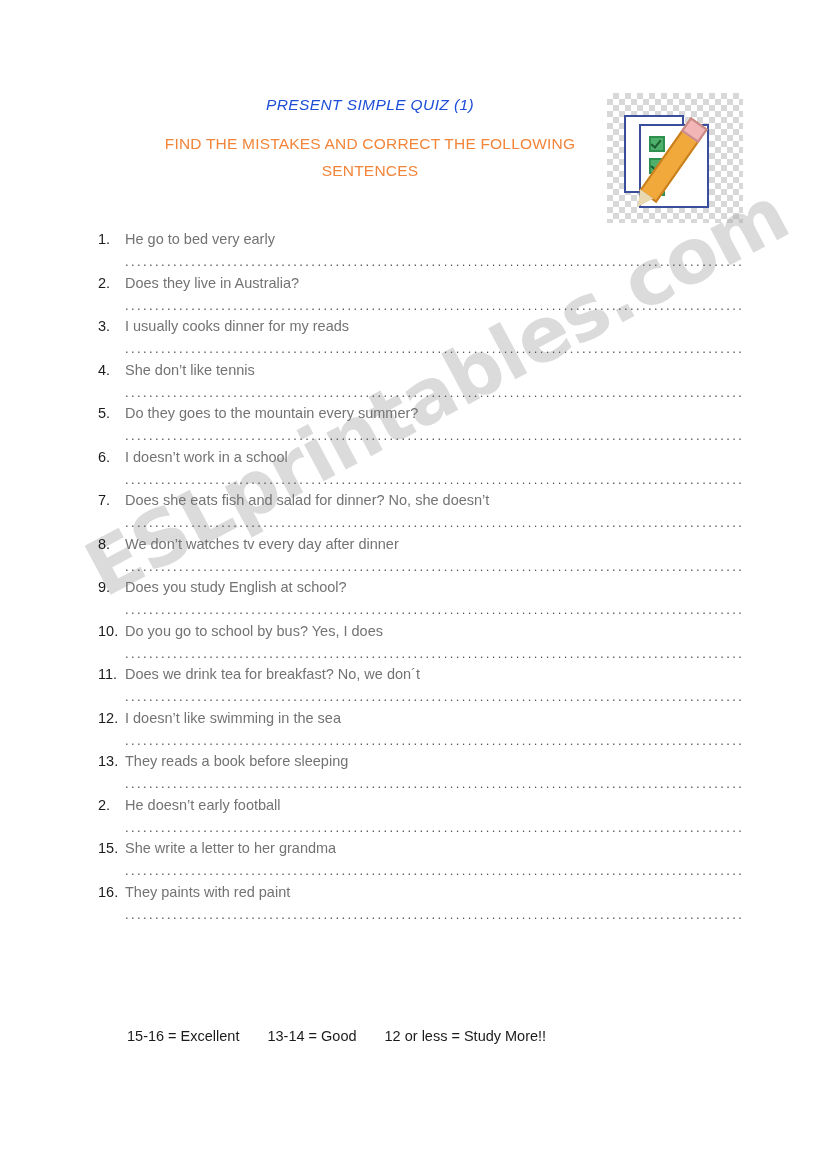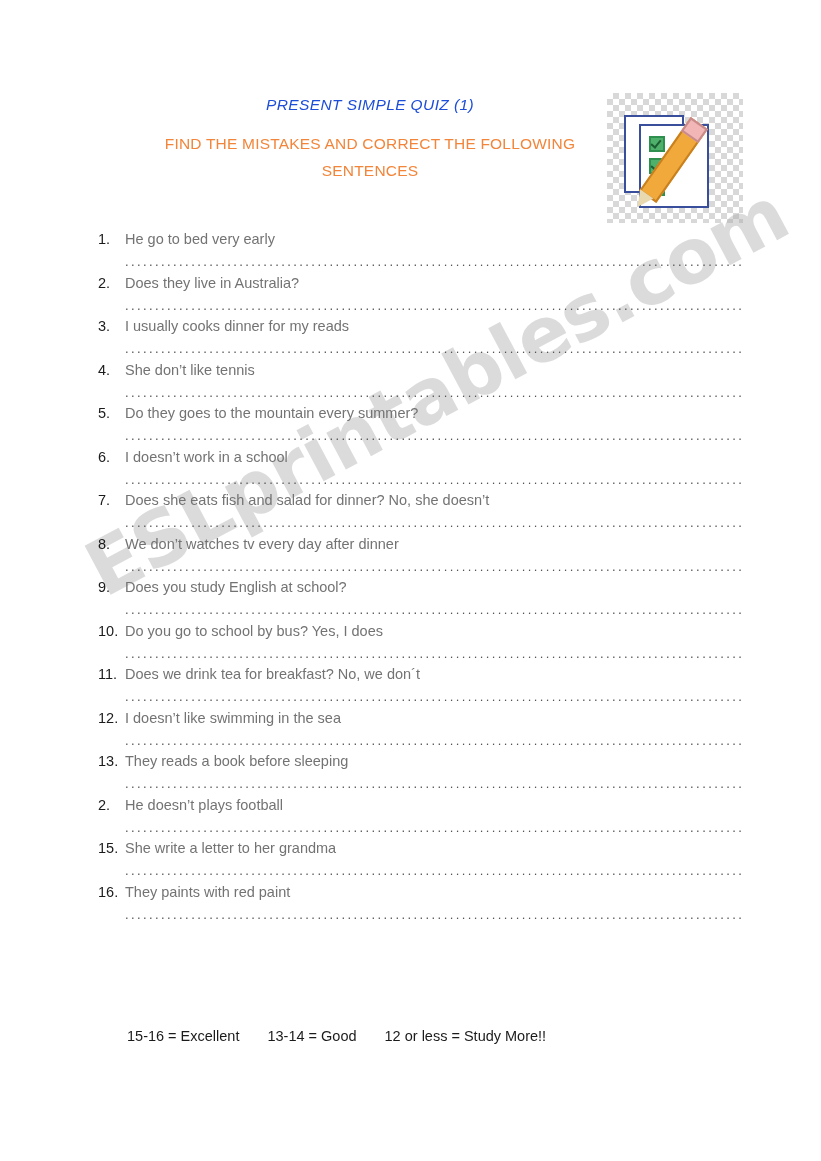--- a/index.html
+++ b/index.html
@@ -305,21 +305,21 @@
     </div>
 
     <div class="q-row">
       <div class="q-num">13.</div>
       <div class="q-text">They reads a book before sleeping</div>
       <div class="q-dots">...........................................................................................................................................................................................................</div>
     </div>
 
     <div class="q-row">
       <div class="q-num">2.</div>
-      <div class="q-text">He doesn’t plays football</div>
+      <div class="q-text">He doesn’t early football</div>
       <div class="q-dots">...........................................................................................................................................................................................................</div>
     </div>
 
     <div class="q-row">
       <div class="q-num">15.</div>
       <div class="q-text">She write a letter to her grandma</div>
       <div class="q-dots">...........................................................................................................................................................................................................</div>
     </div>
 
     <div class="q-row">

